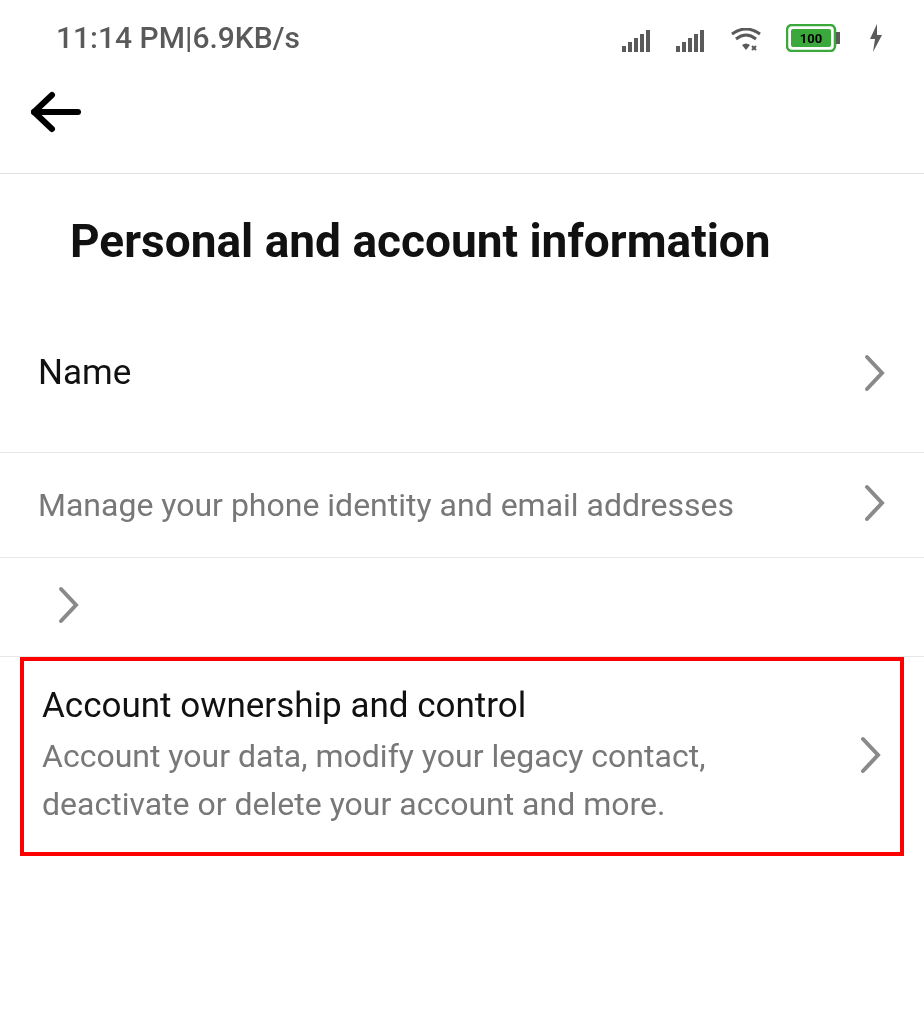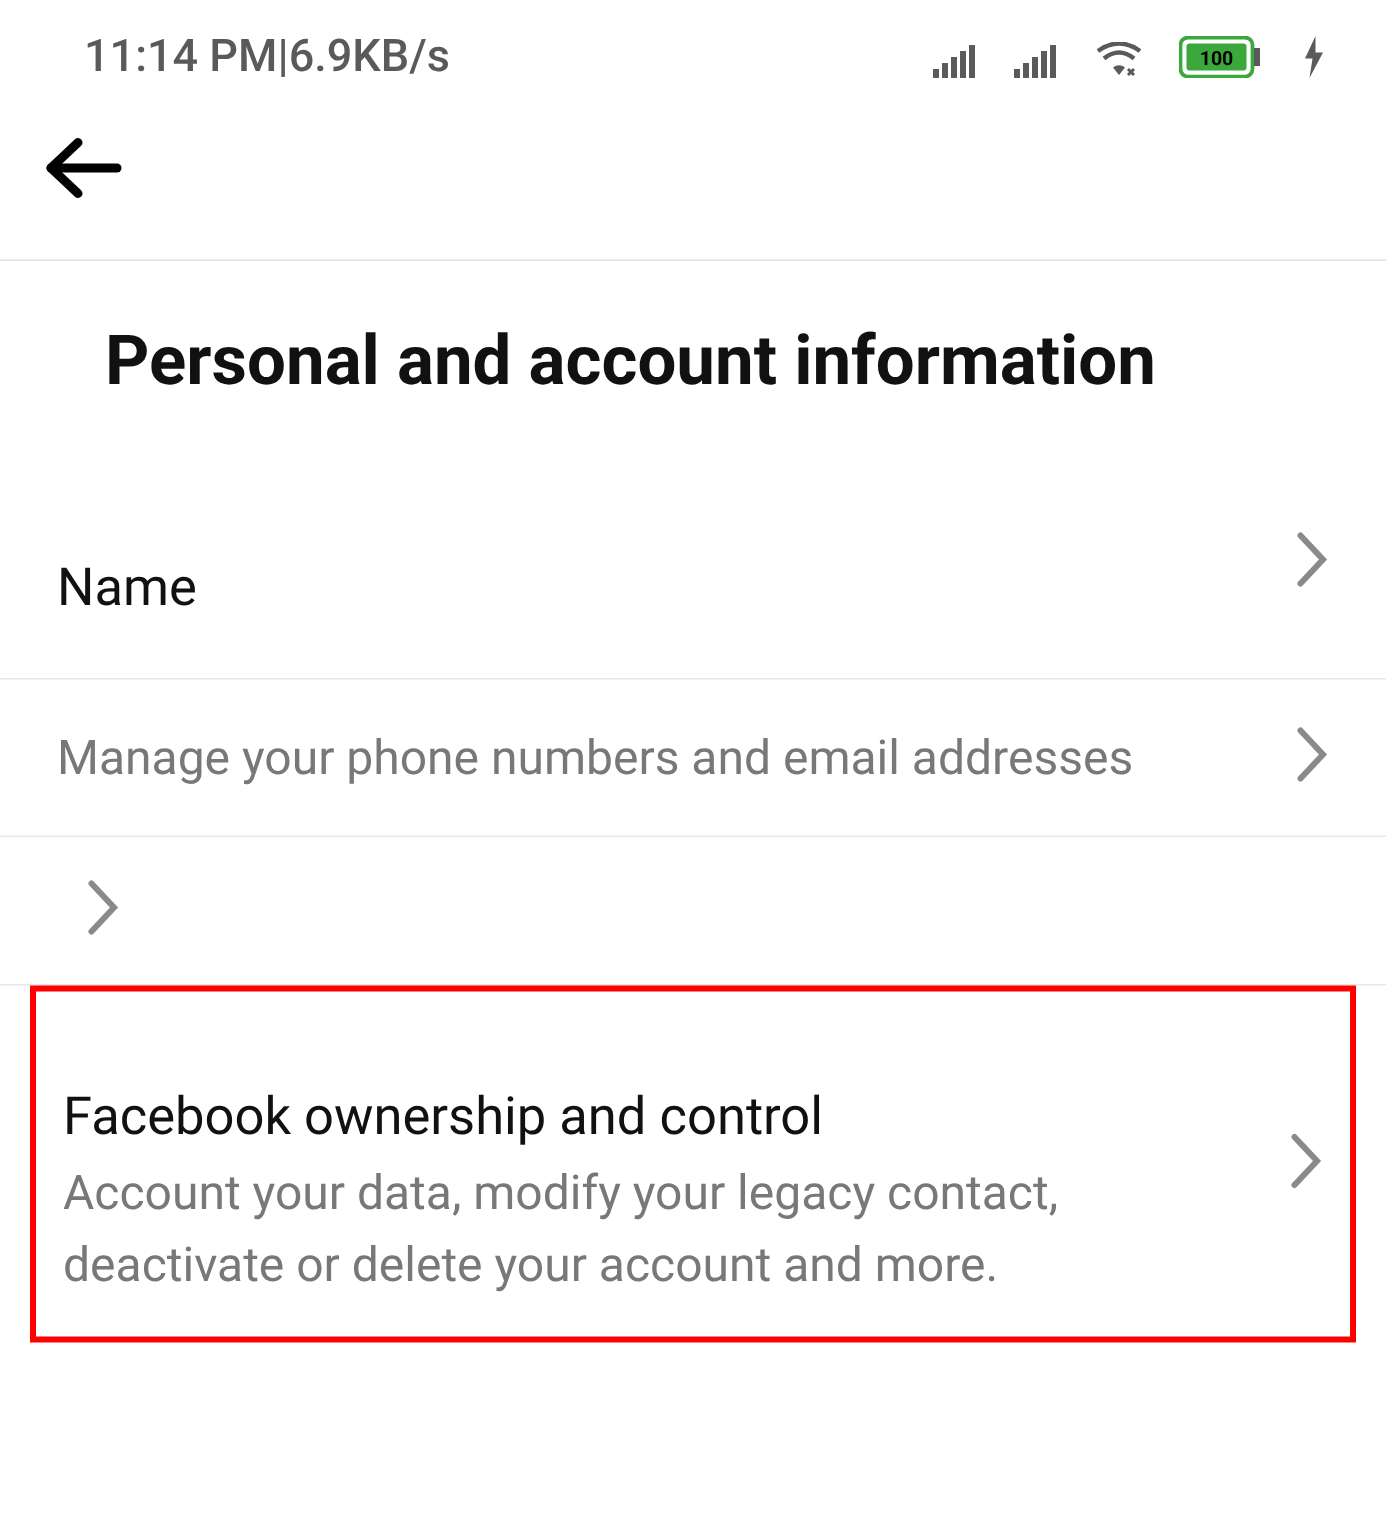--- a/index.html
+++ b/index.html
@@ -68,21 +68,20 @@
       min-height: 155px;
     }
     .setting-text {
       flex: 1;
     }
     .setting-label {
       font-size: 35px;
       color: #111111;
       font-weight: 400;
       margin-bottom: 6px;
-      margin-top: 39px;
     }
     .setting-desc {
       font-size: 32px;
       color: #787878;
       font-weight: 400;
       line-height: 1.5;
     }
     .chevron {
       flex-shrink: 0;
       margin-left: 20px;
@@ -164,40 +163,40 @@
     </div>
     <div class="chevron">
       <svg width="22" height="38" viewBox="0 0 22 38">
         <path d="M3 3 L18 19 L3 35" stroke="#8a8a8a" stroke-width="4" fill="none" stroke-linecap="round"></path>
       </svg>
     </div>
   </div>
 
   <div class="setting-item">
     <div class="setting-text">
-      <div class="setting-desc">Manage your phone numbers and email addresses</div>
+      <div class="setting-desc">Manage your phone identity and email addresses</div>
     </div>
     <div class="chevron">
       <svg width="22" height="38" viewBox="0 0 22 38">
         <path d="M3 3 L18 19 L3 35" stroke="#8a8a8a" stroke-width="4" fill="none" stroke-linecap="round"></path>
       </svg>
     </div>
   </div>
 
   <div class="setting-item">
     <div class="chevron">
       <svg width="22" height="38" viewBox="0 0 22 38">
         <path d="M3 3 L18 19 L3 35" stroke="#8a8a8a" stroke-width="4" fill="none" stroke-linecap="round"></path>
       </svg>
     </div>
   </div>
 
   <div class="setting-item highlighted">
     <div class="setting-text">
-      <div class="setting-label">Facebook ownership and control</div>
+      <div class="setting-label">Account ownership and control</div>
       <div class="setting-desc">Account your data, modify your legacy contact, deactivate or delete your account and more.</div>
     </div>
     <div class="chevron">
       <svg width="22" height="38" viewBox="0 0 22 38">
         <path d="M3 3 L18 19 L3 35" stroke="#8a8a8a" stroke-width="4" fill="none" stroke-linecap="round"></path>
       </svg>
     </div>
   </div>
 
 </div>

